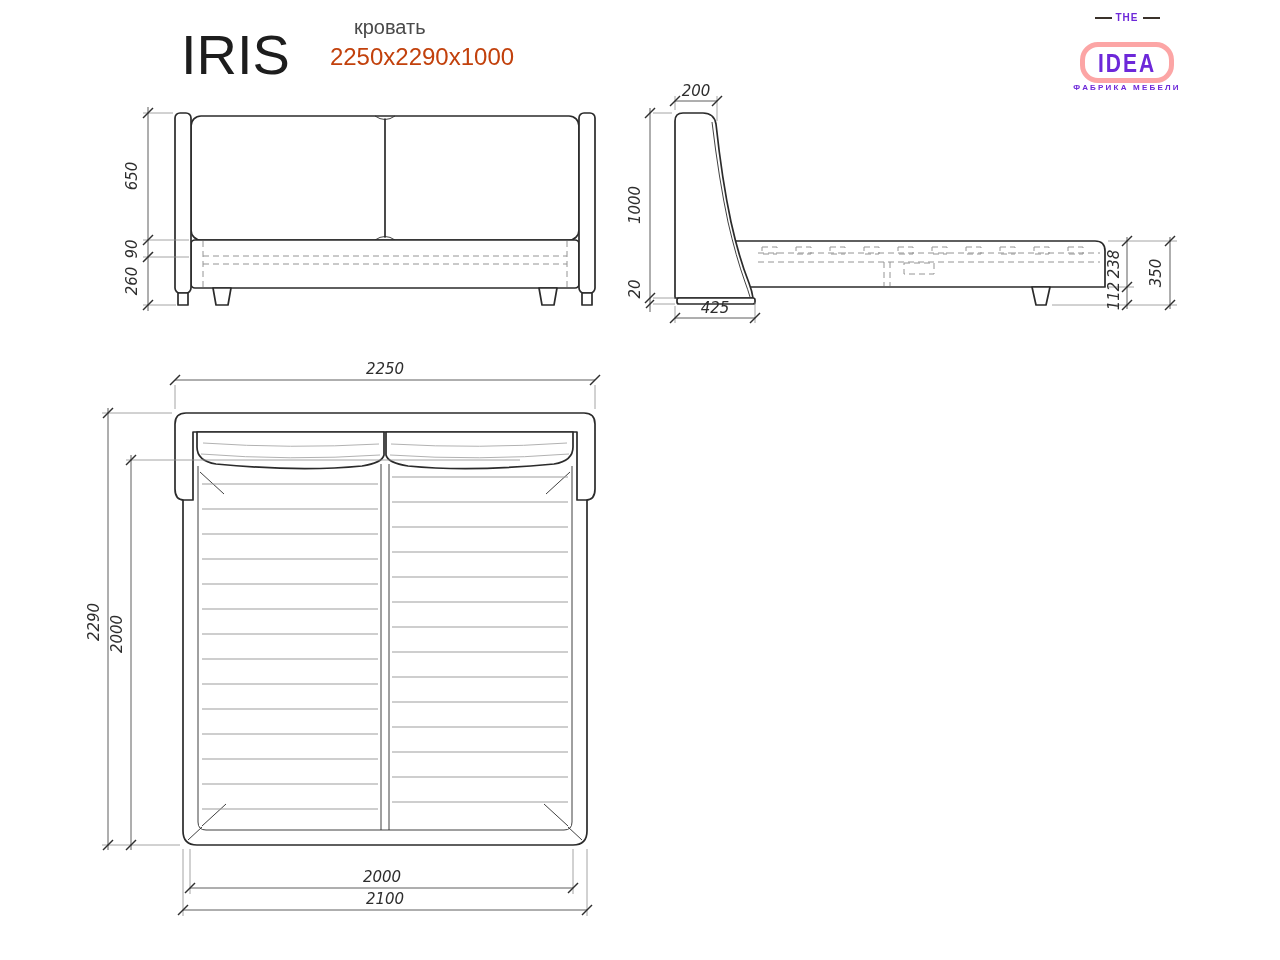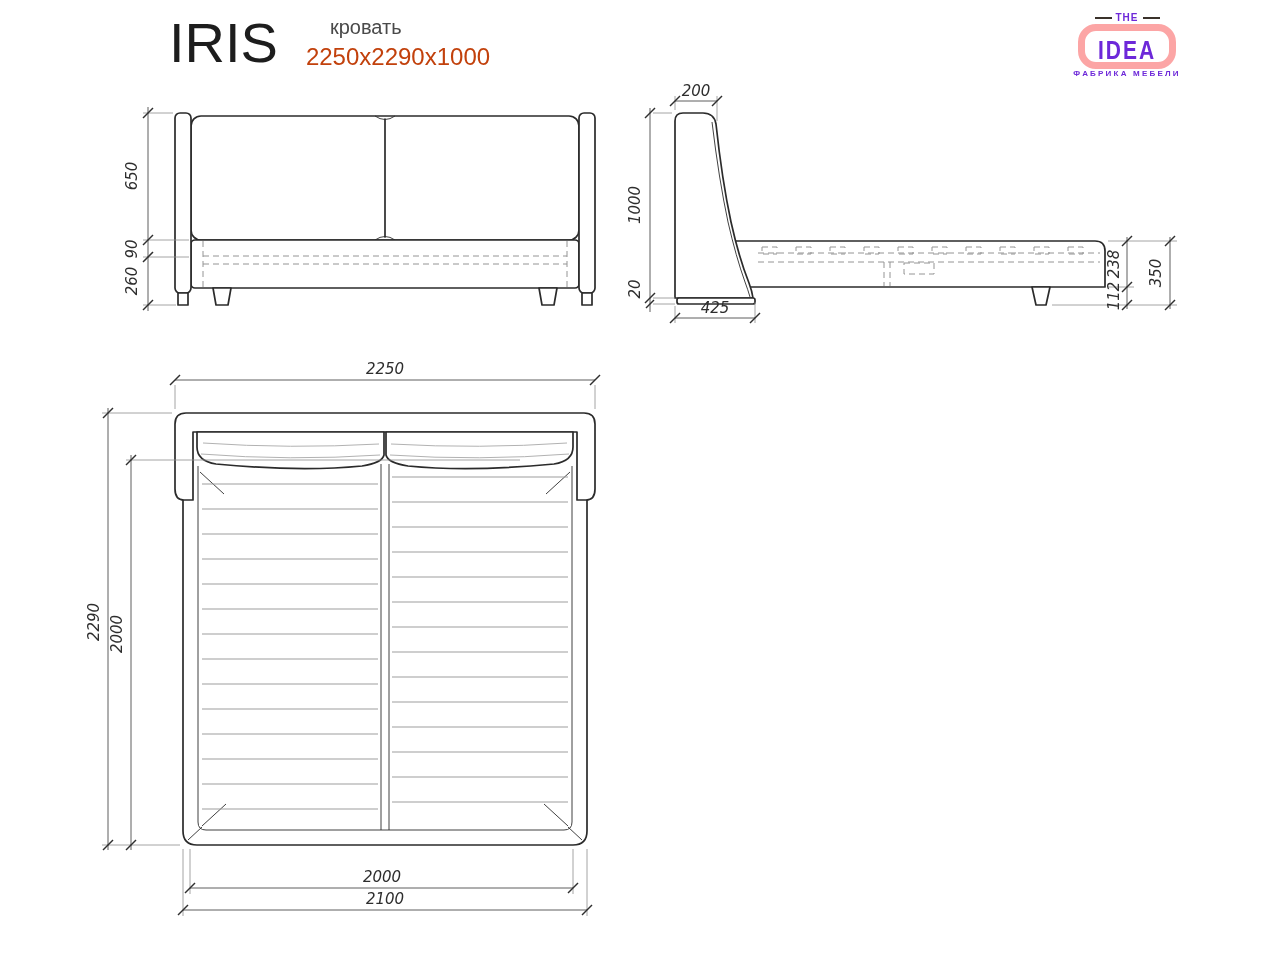--- a/index.html
+++ b/index.html
@@ -1,30 +1,30 @@
 <!DOCTYPE html>
 <html><head>
 <meta charset="utf-8">
 <style>
   html,body{margin:0;padding:0;background:#f4f4f4;}
   #canvas{position:relative;width:1280px;height:960px;background:#ffffff;overflow:hidden;
           font-family:"Liberation Sans",sans-serif;}
   
   #title-block{position:absolute;left:165px;top:12px;display:flex;gap:24px;align-items:flex-start;}
-  #title-block h1{margin:4px;font-weight:400;font-size:56px;line-height:0.95;letter-spacing:0px;color:#1d1d1d;}
+  #title-block h1{margin:16px;font-weight:400;font-size:56px;line-height:0.95;letter-spacing:0px;color:#1d1d1d;}
   .subtitle{padding-top:4px;color:#4a4a4a;}
   .subtitle .type{font-size:20px;margin-left:24px;}
   .subtitle .size{font-size:24px;margin-top:4px;color:#c2410c;}
   
   .logo{position:absolute;left:1072px;top:12px;width:110px;text-align:center;color:#6d28d9;}
   .logo-the-row{display:flex;align-items:center;justify-content:center;gap:4px;
                 font-size:10px;font-weight:bold;letter-spacing:1px;}
   .logo-line{display:inline-block;width:17px;height:2px;background:#3a322b;}
-  .logo-box{margin:1px auto 0;width:84px;height:31px;border:7px solid #fca5a5;border-radius:18px;
-            display:flex;align-items:flex-end;justify-content:center;}
+  .logo-box{margin:19px auto 0;width:84px;height:31px;border:5px solid #fca5a5;border-radius:18px;
+            display:flex;align-items:center;justify-content:center;}
   .logo-idea{font-size:21px;font-weight:bold;letter-spacing:2px;transform:scaleY(1.25);}
   .logo-tagline{font-size:8px;font-weight:bold;letter-spacing:2.2px;white-space:nowrap;}
   
   .outline{stroke:#2b2b2b;stroke-width:1.7;fill:none;stroke-linejoin:round;stroke-linecap:round;}
   .outline-f{stroke:#2b2b2b;stroke-width:1.7;fill:#ffffff;stroke-linejoin:round;}
   .thin{stroke:#2b2b2b;stroke-width:0.9;fill:none;}
   .dash line,.dash rect{stroke:#949494;stroke-width:1;fill:none;stroke-dasharray:6 4;}
   .slat line{stroke:#9d9d9d;stroke-width:1;}
   .wave{stroke:#b2b2b2;stroke-width:1;fill:none;}
   .dim{stroke:#4d4d4d;stroke-width:0.9;fill:none;}

